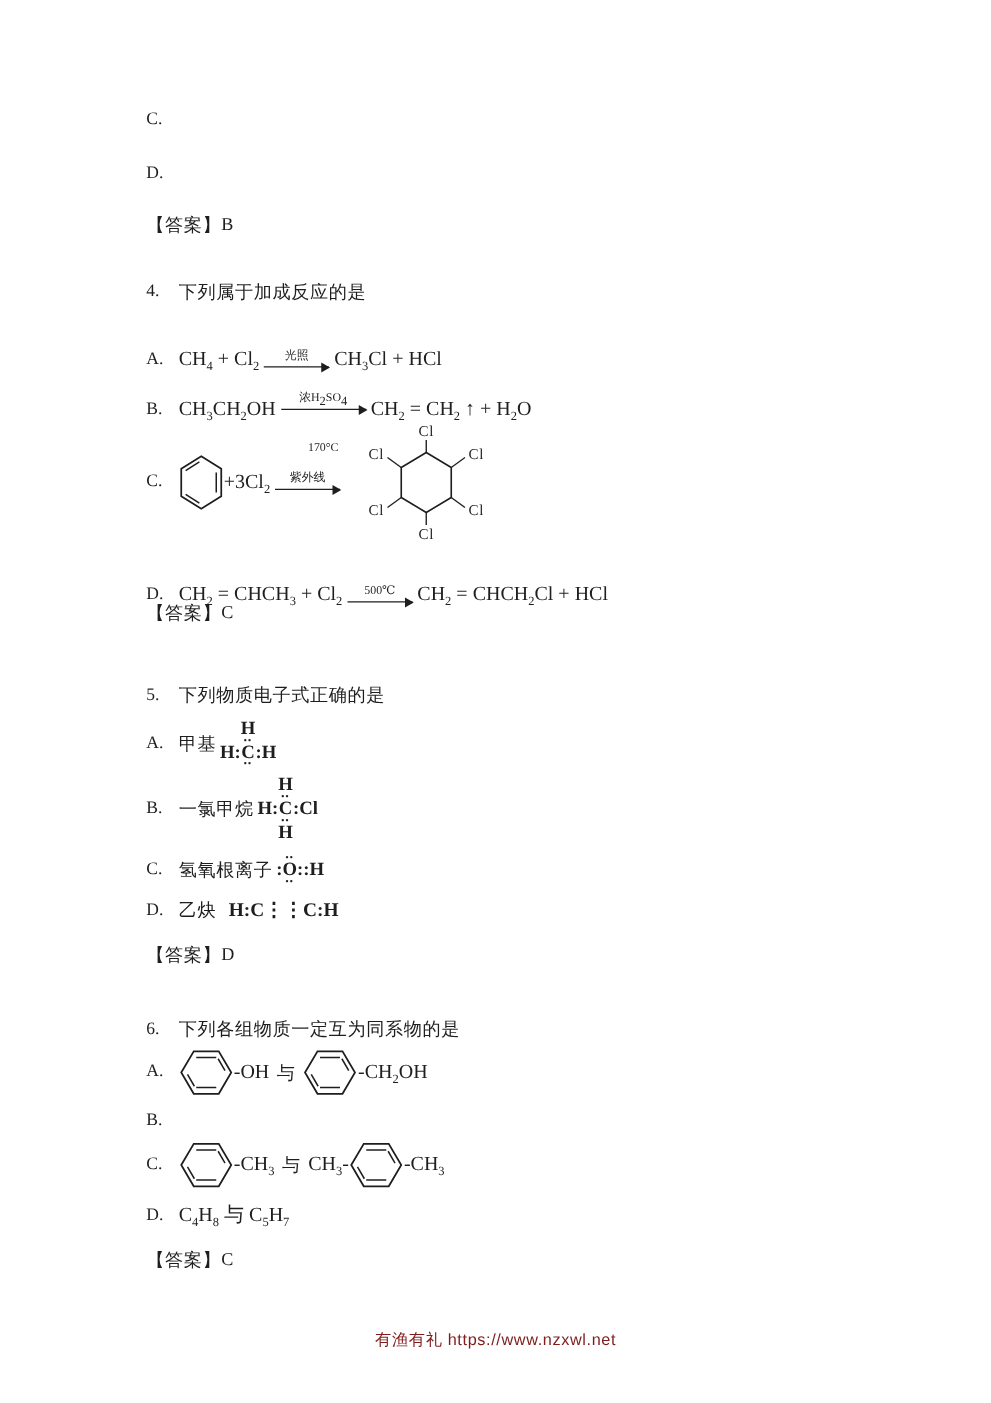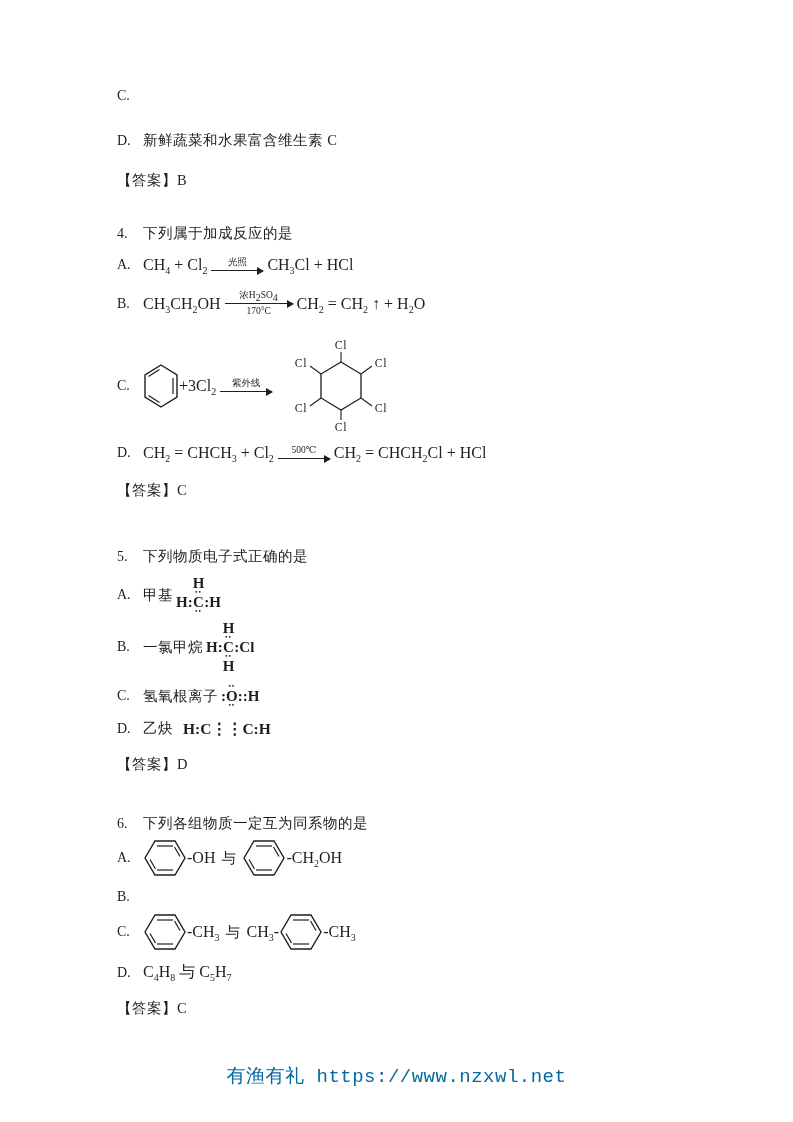--- a/index.html
+++ b/index.html
@@ -41,20 +41,21 @@
     align-items:center;
     margin:0 4px;
     vertical-align:middle;
   }
   .rxn .above,.rxn .below{
     display:block;
     font-size:9.5px;
     line-height:11px;
     letter-spacing:0;
     white-space:pre;
+    margin-top:24px;
   }
   .rxn .shaft{
     position:relative;
     height:1.2px;
     background:#1e1e1e;
     width:52px;
     margin:2px 0;
   }
   .rxn.wide .shaft{width:68px;}
   .rxn .shaft::after{
@@ -96,38 +97,37 @@
     letter-spacing:0;
     margin-left:4px;
     white-space:pre;
   }
   .struct-svg{display:block;}
   .svg-label{font-family:"Liberation Serif","DejaVu Serif",serif;font-size:12px;fill:#1e1e1e;}
   .footer{
     position:absolute;
     left:0;width:100%;
     text-align:center;
-    font-family:Liberation Mono, monospace;
-    font-size:19px;
-    color:#0369a1;
+    font-family:Liberation Sans, sans-serif;
+    font-size:13px;
+    color:#7f1d1d;
     letter-spacing:0.5px;
   }
   .gap{display:inline-block;width:6px;}
 </style>
 </head>
 <body>
 
 <div class="page">
 
   <div class="line" style="top:88px">
     <span class="opt-label">C.</span>
   </div>
   <div class="line" style="top:131px">
     <span class="opt-label">D.</span>
-    <span class="cn">新鲜蔬菜和水果富含维生素 C</span>
   </div>
   <div class="line answer-line" style="top:171px">
     <span>【答案】</span>
     <span>B</span>
   </div>
 
   <div class="line" style="top:224px">
     <span class="opt-label">4.</span>
     <span class="cn">下列属于加成反应的是</span>
   </div>

